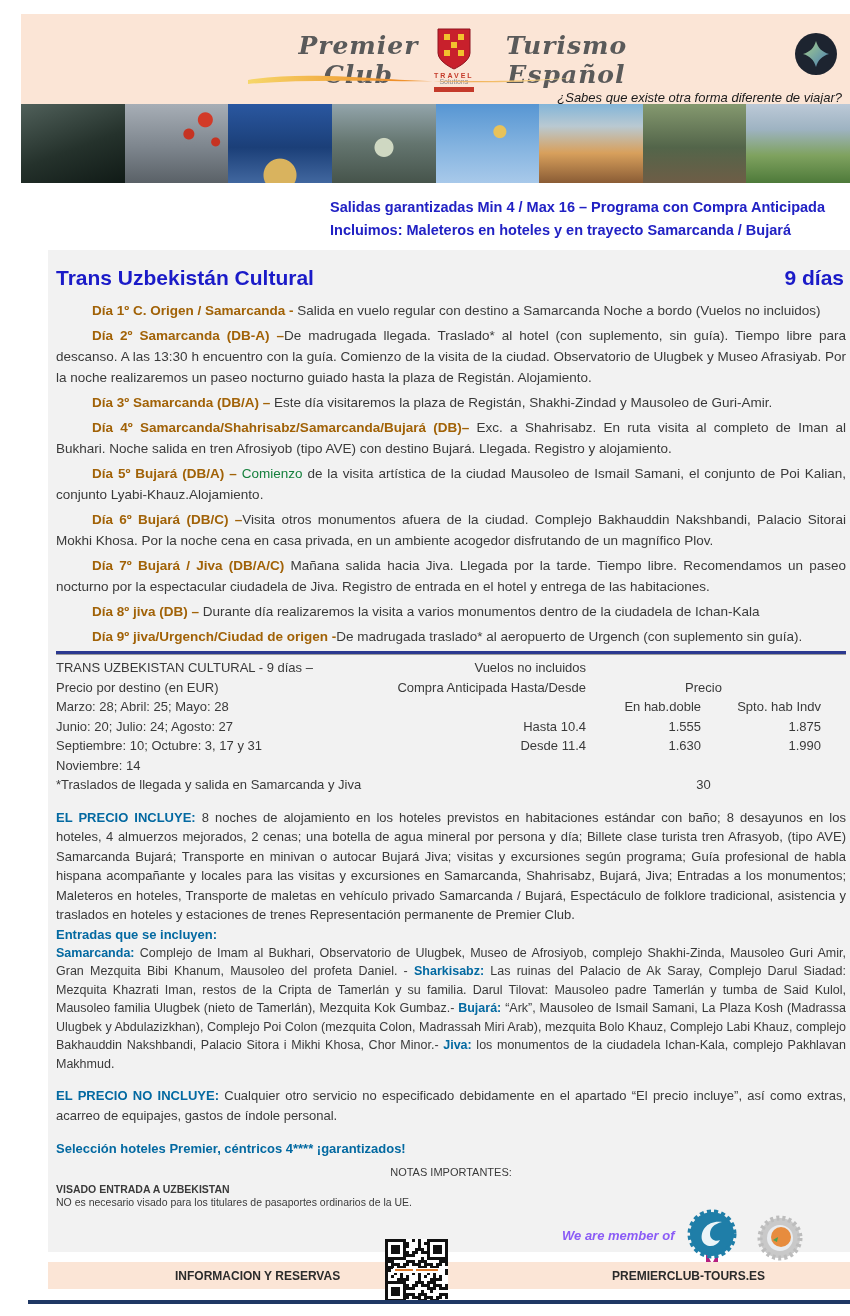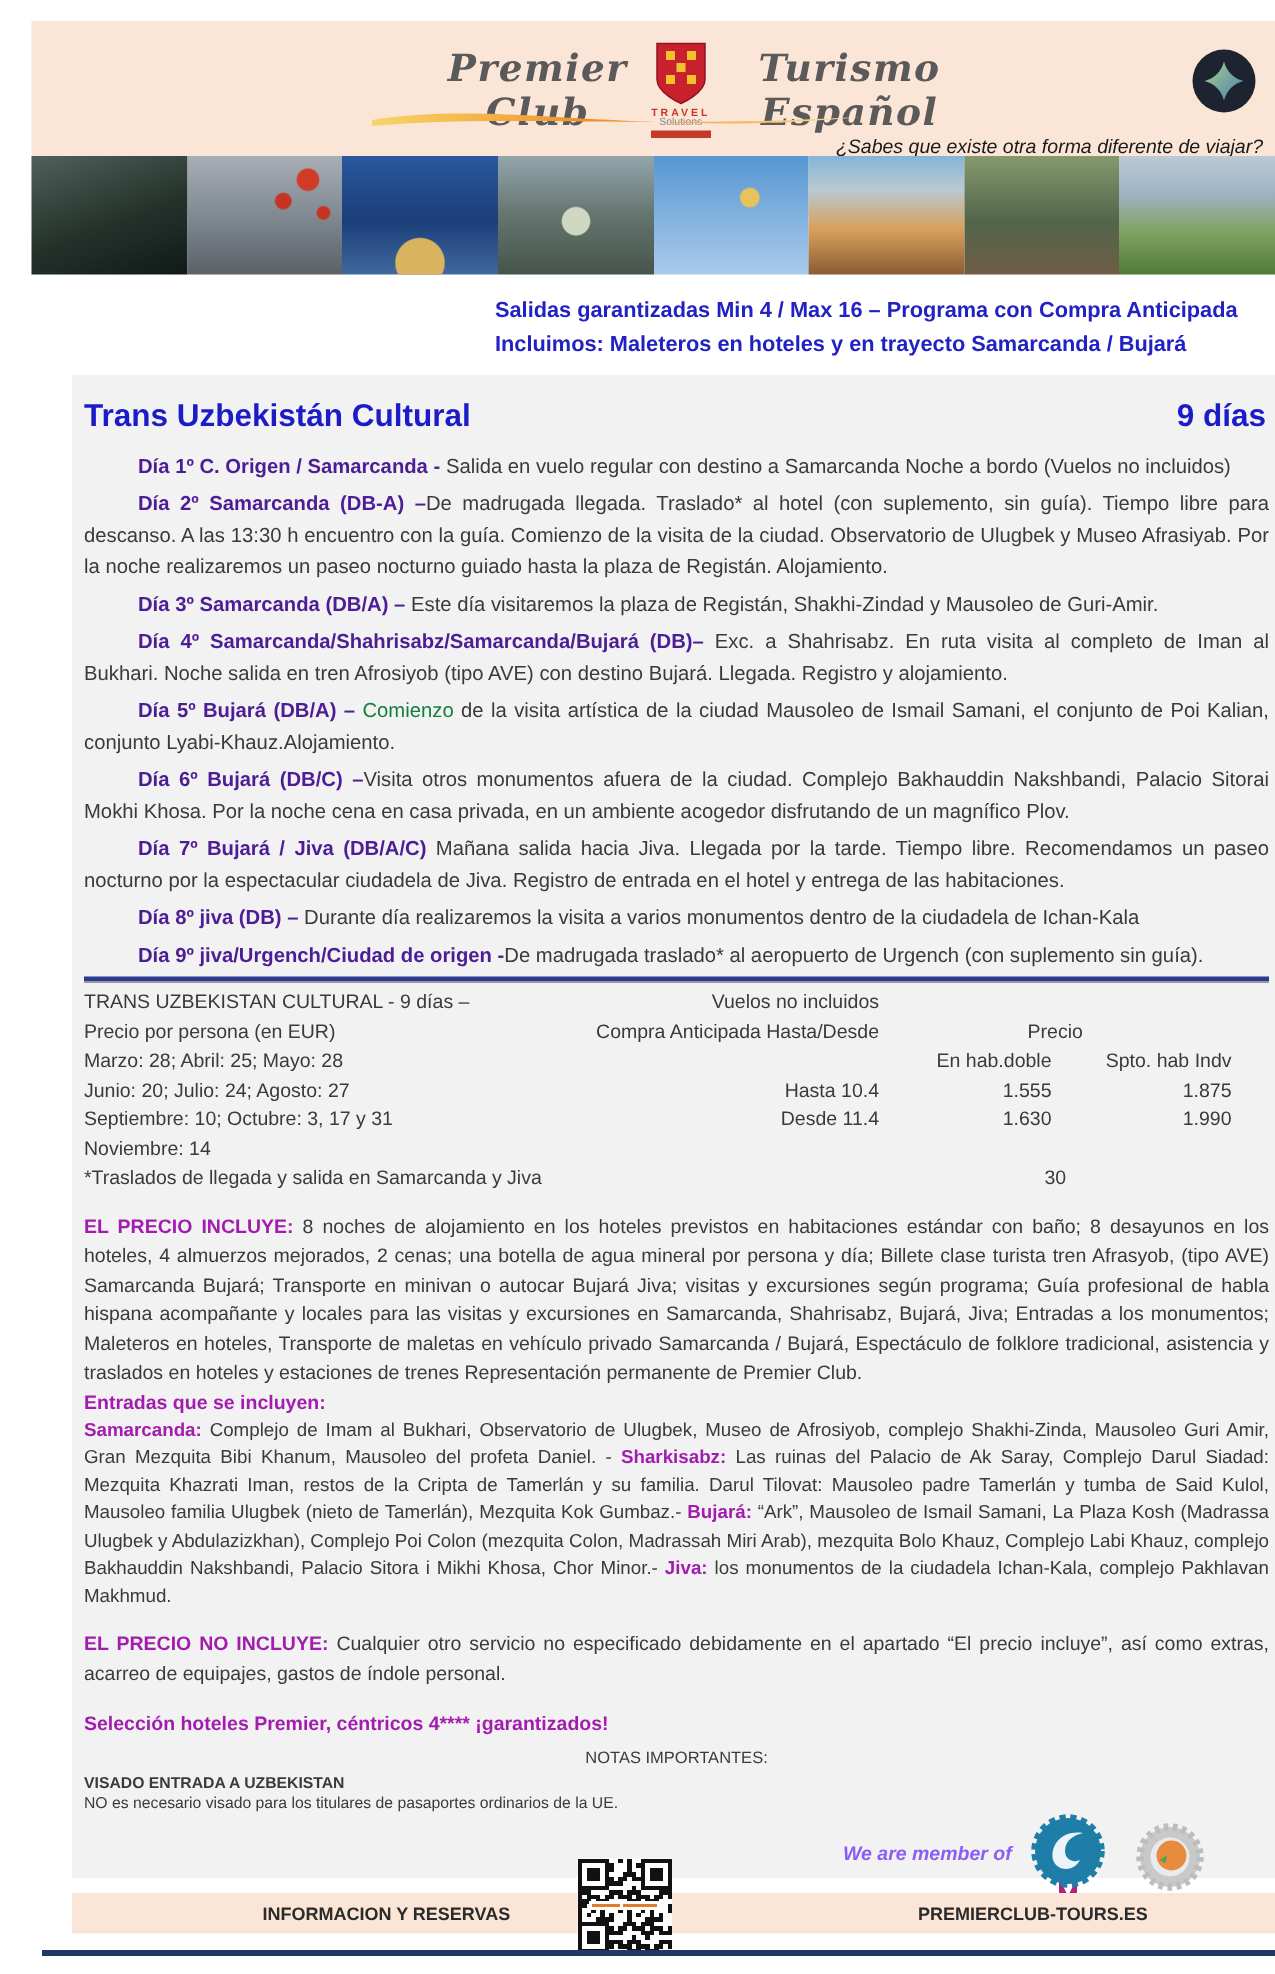--- a/index.html
+++ b/index.html
@@ -40,31 +40,31 @@
   .p6{background:linear-gradient(180deg,#83b5d8 0%,#b9c9d2 28%,#d8a05c 62%,#8a5c35 100%);}
   .p7{background:linear-gradient(180deg,#85996f 0%,#53654a 55%,#6e5d46 100%);}
   .p8{background:linear-gradient(180deg,#bcc9d7 0%,#9eb3c2 32%,#7fa25f 65%,#4e7a3a 100%);}
   
   .banner{position:absolute;top:196px;left:330px;width:520px;color:#2121c4;font-weight:bold;font-size:14.5px;line-height:23px;}
   
   .main-box{position:absolute;top:250px;left:48px;right:0;height:1002px;background:#f2f2f2;
     padding:16px 4px 0 8px;box-sizing:border-box;overflow:hidden;}
   .title-row{display:flex;justify-content:space-between;align-items:baseline;color:#1b1bc8;font-weight:bold;font-size:21px;margin:0 2px 10px 0;gap:22px;}
   .day{font-size:13.5px;line-height:21px;text-align:justify;margin:0 0 4px 0;}
-  .dh{color:#4c1d95;font-weight:bold;padding-left:36px;}
+  .dh{color:#a16207;font-weight:bold;padding-left:36px;}
   .dh2{color:#15803d;}
   .rule{height:3px;background:#2b3990;border-bottom:1px solid #9a9a9a;margin-top:4px;}
   
   .ptable{font-size:13px;line-height:19.5px;margin-top:3px;}
   .prow{display:grid;grid-template-columns:305px 225px 115px 120px;}
   .c-center{text-align:right;}
   .c-span2{grid-column:3 / span 2;text-align:center;}
   .c-span12{grid-column:1 / span 2;}
   
-  .blue-label{color:#a21caf;font-weight:bold;}
+  .blue-label{color:#0369a1;font-weight:bold;}
   .para{font-size:13px;line-height:19.5px;text-align:justify;margin:13px 0 0 0;}
   .para-sm{font-size:12.5px;line-height:18.5px;text-align:justify;margin:2px 0 0 0;}
   .bold{font-weight:bold;}
   .notas-title{font-size:11px;text-align:center;margin-top:10px;}
   .note-h{font-size:10.5px;font-weight:bold;margin-top:5px;}
   .note-t{font-size:10.5px;line-height:15.5px;text-align:justify;}
   
   .member{position:absolute;top:1228px;left:562px;font-size:13px;font-style:italic;font-weight:bold;color:#8b5cf6;}
   .badge1{position:absolute;top:1208px;left:686px;}
   .badge2{position:absolute;top:1214px;left:756px;}
@@ -156,21 +156,21 @@
   <div class="rule"></div>
 
   <div class="ptable">
     <div class="prow">
       <div>TRANS UZBEKISTAN CULTURAL - 9 días –</div>
       <div class="c-center">Vuelos no incluidos</div>
       <div></div>
         <div></div>
     </div>
     <div class="prow">
-      <div>Precio por persona (en EUR)</div>
+      <div>Precio por destino (en EUR)</div>
       <div class="c-center">Compra Anticipada Hasta/Desde</div>
       <div class="c-span2">Precio</div>
     </div>
     <div class="prow">
       <div>Marzo: 28; Abril: 25; Mayo: 28</div>
       <div class="c-center"></div>
       <div class="c-center">En hab.doble</div>
       <div class="c-center">Spto. hab Indv</div>
     </div>
     <div class="prow">

